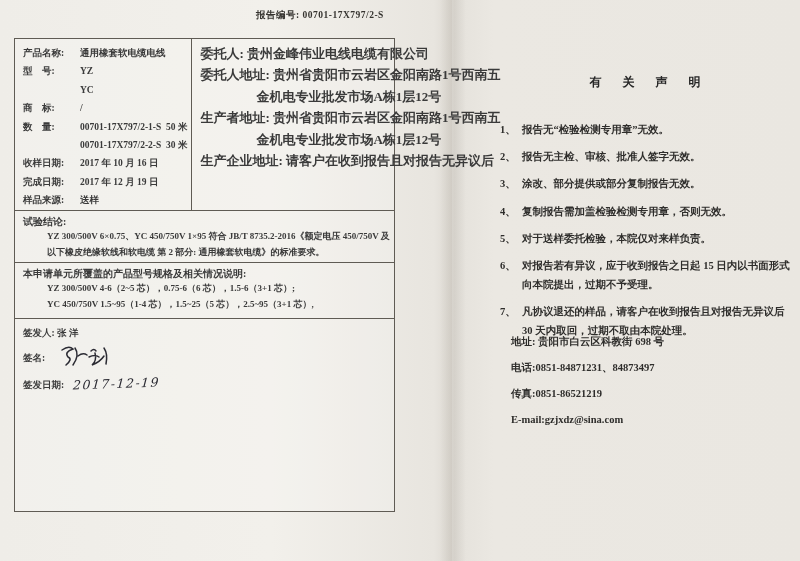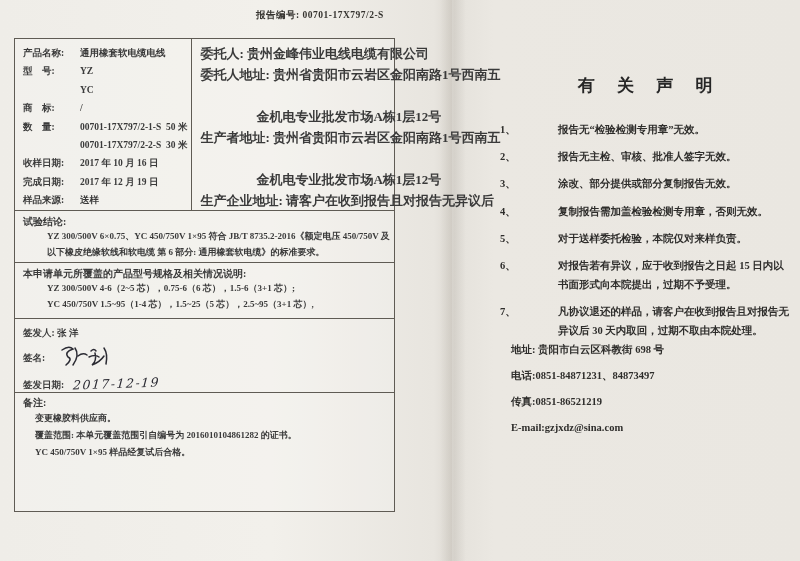--- a/index.html
+++ b/index.html
@@ -41,50 +41,50 @@
   .row-info{height:172px;display:flex;}
   .cell-basic{width:186px;border-right:1.3px solid #5f5b54;box-sizing:border-box;
     padding:5px 4px 0 8px;}
   .cell-party{flex:1;padding:4px 4px 0 8px;box-sizing:border-box;}
   .fline{font-size:9.5px;line-height:18.4px;white-space:nowrap;}
   .cell-party .fline{line-height:21.4px;font-size:13px;}
   .flabel{white-space:pre;display:inline-block;min-width:57px;}
   .cell-party .flabel{min-width:0;}
   .fvalue{white-space:pre;}
   .cont{padding-left:57px;}
-  .cell-party .cont{padding-left:56px;margin-top:20px;}
+  .cell-party .cont{padding-left:56px;}
 
   .row-conclusion{height:52px;padding:3px 4px 0 8px;}
   .row-coverage{height:56px;padding:3px 4px 0 8px;}
   .row-sign{height:74px;padding:4px 4px 0 8px;position:relative;}
   .row-remarks{flex:1;padding:2px 4px 0 8px;}
   .sec-heading{font-size:10px;line-height:15px;}
   .sec-line{font-size:9px;line-height:15.5px;padding-left:24px;white-space:nowrap;}
   .remark-line{font-size:9px;line-height:17px;padding-left:12px;white-space:nowrap;}
 
   .sign-line{font-size:9.5px;line-height:20px;}
   .sig-wrap{display:inline-block;vertical-align:middle;margin-left:8px;}
   .hand{
     font-family:"DejaVu Serif","Liberation Serif",serif;font-style:italic;
     font-weight:normal;color:#2b2b33;font-size:12.5px;letter-spacing:1.5px;
     display:inline-block;transform:rotate(-2deg) skewX(-6deg);margin-left:6px;
   }
 
   
   .stmt-title{
     position:absolute;left:500px;top:74px;width:290px;text-align:center;
-    font-size:17px;font-weight:bold;letter-spacing:9px;color:#262626;
+    font-size:12px;font-weight:bold;letter-spacing:9px;color:#262626;
     white-space:nowrap;text-indent:9px;
   }
   .stmt-list{position:absolute;left:500px;top:121px;width:292px;}
   .stmt{display:flex;font-size:10.5px;font-weight:bold;color:#2e2d2b;
     line-height:1.78;margin-bottom:8.5px;}
   .stmt .num{flex:0 0 22px;}
-  .stmt .txt{flex:1;margin-left:36px;}
-  .contact{position:absolute;left:511px;top:337px;width:280px;}
+  .stmt .txt{flex:1;}
+  .contact{position:absolute;left:511px;top:329px;width:280px;}
   .contact-line{font-size:10.5px;font-weight:bold;color:#2e2d2b;line-height:26px;white-space:nowrap;}
 </style>
 </head>
 <body>
 
 <div class="scan">
   <div class="page-left-bg"></div>
   <div class="page-right-bg"></div>
   <div class="fold"></div>
 
@@ -110,21 +110,21 @@
         <div class="fline cont"><span>金机电专业批发市场A栋1层12号</span></div>
         <div class="fline"><span class="flabel">生产者地址: </span><span>贵州省贵阳市云岩区金阳南路1号西南五</span></div>
         <div class="fline cont"><span>金机电专业批发市场A栋1层12号</span></div>
         <div class="fline"><span class="flabel">生产企业地址: </span><span>请客户在收到报告且对报告无异议后</span></div>
       </div>
     </div>
 
     <div class="row row-conclusion">
       <div class="sec-heading">试验结论:</div>
       <div class="sec-line">YZ 300/500V 6×0.75、YC 450/750V 1×95 符合 JB/T 8735.2-2016《额定电压 450/750V 及</div>
-      <div class="sec-line">以下橡皮绝缘软线和软电缆 第 6 部分: 通用橡套软电缆》的标准要求。</div>
+      <div class="sec-line">以下橡皮绝缘软线和软电缆 第 2 部分: 通用橡套软电缆》的标准要求。</div>
     </div>
 
     <div class="row row-coverage">
       <div class="sec-heading">本申请单元所覆盖的产品型号规格及相关情况说明:</div>
       <div class="sec-line">YZ 300/500V 4-6（2~5 芯），0.75-6（6 芯），1.5-6（3+1 芯）;</div>
       <div class="sec-line">YC 450/750V 1.5~95（1-4 芯），1.5~25（5 芯），2.5~95（3+1 芯）,</div>
     </div>
 
     <div class="row row-sign">
       <div class="sign-line"><span class="flabel" style="min-width:0">签发人: </span><span>张 洋</span></div>
@@ -132,26 +132,20 @@
               <g fill="none" stroke="#2b2b33" stroke-width="1.5" stroke-linecap="round">
                 <path d="M6 7 q7 -5 11 -1 q-9 3 -5 8 q5 2 -2 8"></path>
                 <path d="M19 5 q5 7 -2 17"></path>
                 <path d="M22 13 q5 -4 9 -1"></path>
                 <path d="M35 8 q3 -3 5 0 M33 14 q6 -3 10 0 M39 10 q2 8 -3 12 q8 -3 12 -9 M48 5 q4 6 2 16"></path>
               </g>
             </svg></span></div>
       <div class="sign-line"><span class="flabel" style="min-width:0">签发日期: </span><span class="hand">2017-12-19</span></div>
     </div>
 
-    <div class="row row-remarks">
-      <div class="sec-heading">备注:</div>
-      <div class="remark-line">变更橡胶料供应商。</div>
-      <div class="remark-line">覆盖范围: 本单元覆盖范围引自编号为 2016010104861282 的证书。</div>
-      <div class="remark-line">YC 450/750V 1×95 样品经复试后合格。</div>
-    </div>
 
   </div>
 
   <div class="stmt-title">有 关 声 明</div>
 
   <div class="stmt-list">
     <div class="stmt">
         <span class="num">1、</span>
         <span class="txt">报告无“检验检测专用章”无效。</span>
       </div>

